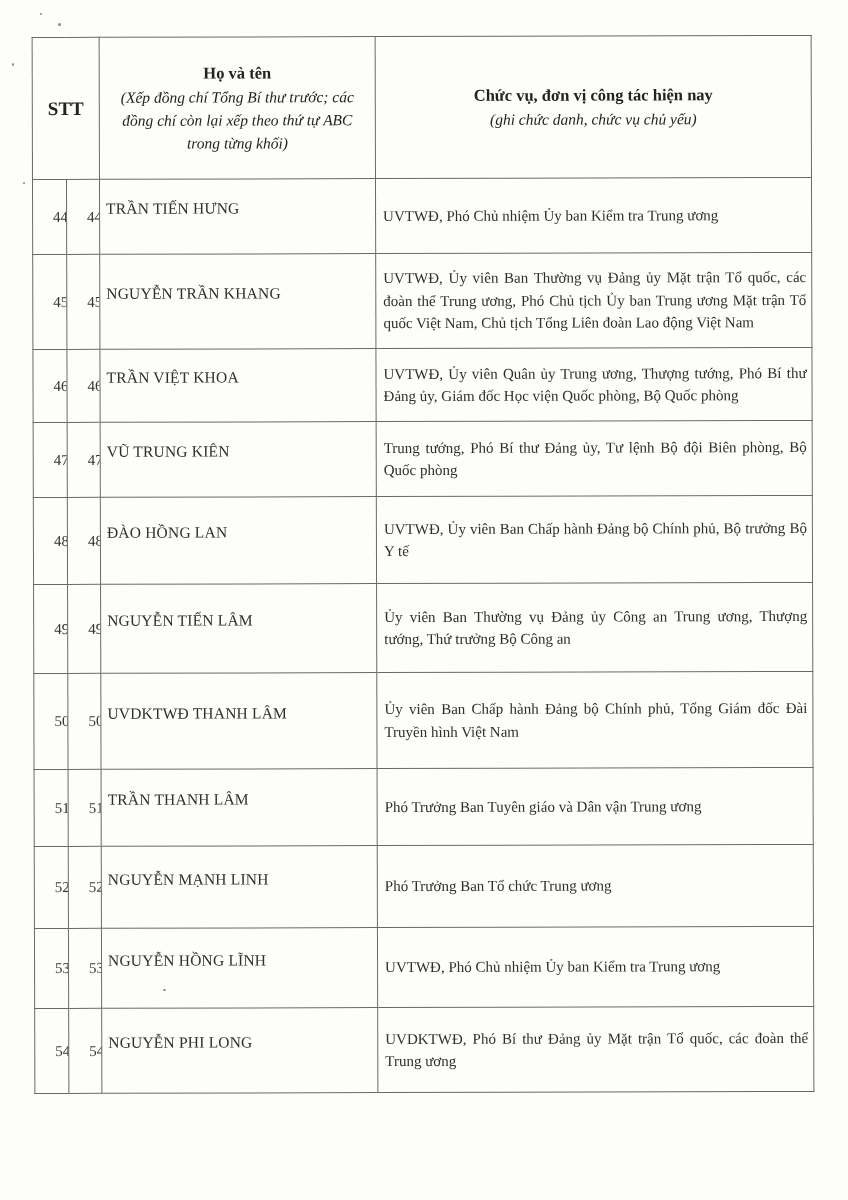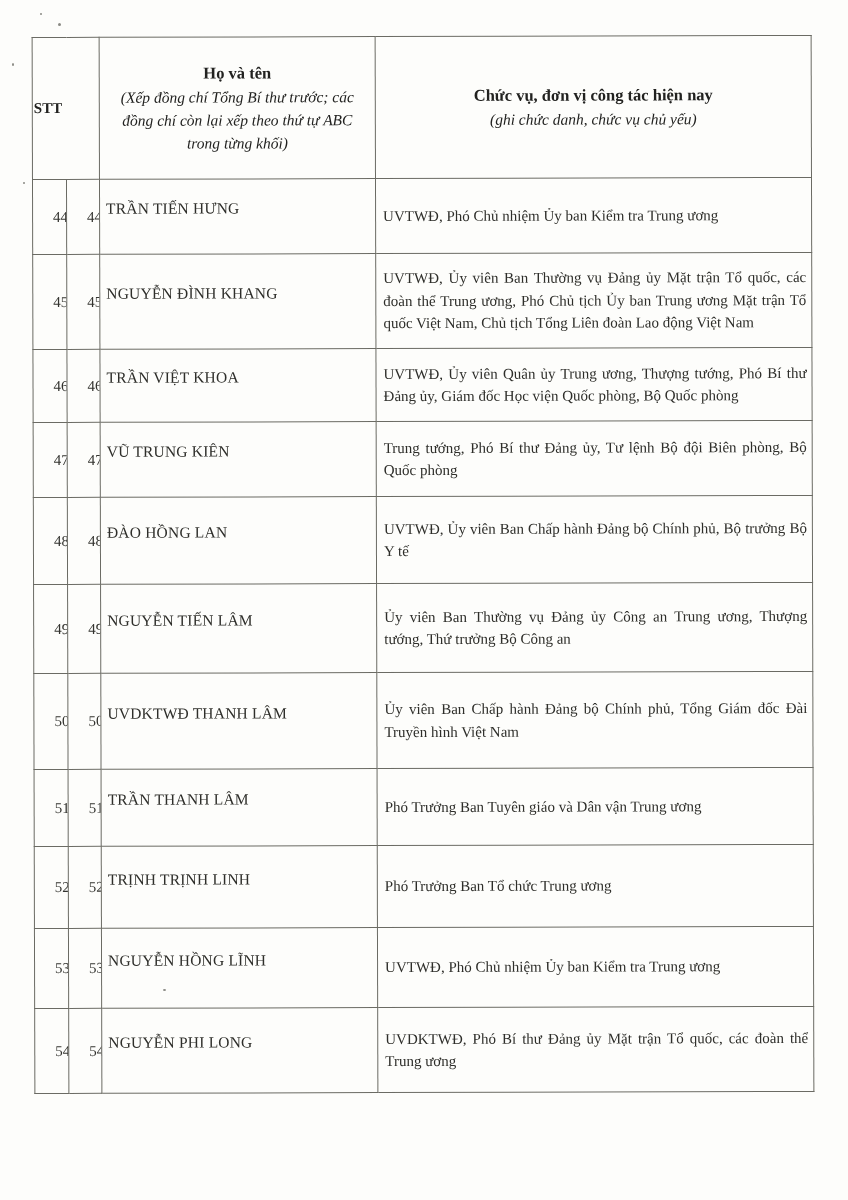--- a/index.html
+++ b/index.html
@@ -53,23 +53,23 @@
   }
   td.c-pos {
     padding: 3px 5px 3px 7px;
     font-size: 15px;
     line-height: 1.5;
     text-align: justify;
     color: #2e2e2a;
   }
   
   td.h-stt {
-    text-align: left;
+    text-align: center;
     font-weight: bold;
-    font-size: 15px;
+    font-size: 19px;
     color: #222220;
     margin-left: 7px;
   }
   td.h-col {
     text-align: center;
     padding: 4px 10px;
     color: #222220;
   }
   .h-title {
     font-weight: bold;
@@ -117,21 +117,21 @@
     <tr style="height:75px">
       <td class="c-stt">44</td>
       <td class="c-stt">44</td>
       <td class="c-name">TRẦN TIẾN HƯNG</td>
       <td class="c-pos">UVTWĐ, Phó Chủ nhiệm Ủy ban Kiểm tra Trung ương</td>
     </tr>
 
     <tr style="height:95px">
       <td class="c-stt">45</td>
       <td class="c-stt">45</td>
-      <td class="c-name">NGUYỄN ĐÌNH KHANG</td>
+      <td class="c-name">NGUYỄN TRẦN KHANG</td>
       <td class="c-pos">UVTWĐ, Ủy viên Ban Thường vụ Đảng ủy Mặt trận Tổ quốc, các đoàn thể Trung ương, Phó Chủ tịch Ủy ban Trung ương Mặt trận Tổ quốc Việt Nam, Chủ tịch Tổng Liên đoàn Lao động Việt Nam</td>
     </tr>
 
     <tr style="height:73px">
       <td class="c-stt">46</td>
       <td class="c-stt">46</td>
       <td class="c-name">TRẦN VIỆT KHOA</td>
       <td class="c-pos">UVTWĐ, Ủy viên Quân ủy Trung ương, Thượng tướng, Phó Bí thư Đảng ủy, Giám đốc Học viện Quốc phòng, Bộ Quốc phòng</td>
     </tr>
 
@@ -166,21 +166,21 @@
     <tr style="height:77px">
       <td class="c-stt">51</td>
       <td class="c-stt">51</td>
       <td class="c-name">TRẦN THANH LÂM</td>
       <td class="c-pos">Phó Trưởng Ban Tuyên giáo và Dân vận Trung ương</td>
     </tr>
 
     <tr style="height:82px">
       <td class="c-stt">52</td>
       <td class="c-stt">52</td>
-      <td class="c-name">TRỊNH TRỊNH LINH</td>
+      <td class="c-name">NGUYỄN MẠNH LINH</td>
       <td class="c-pos">Phó Trưởng Ban Tổ chức Trung ương</td>
     </tr>
 
     <tr style="height:80px">
       <td class="c-stt">53</td>
       <td class="c-stt">53</td>
       <td class="c-name">NGUYỄN HỒNG LĨNH</td>
       <td class="c-pos">UVTWĐ, Phó Chủ nhiệm Ủy ban Kiểm tra Trung ương</td>
     </tr>
 

